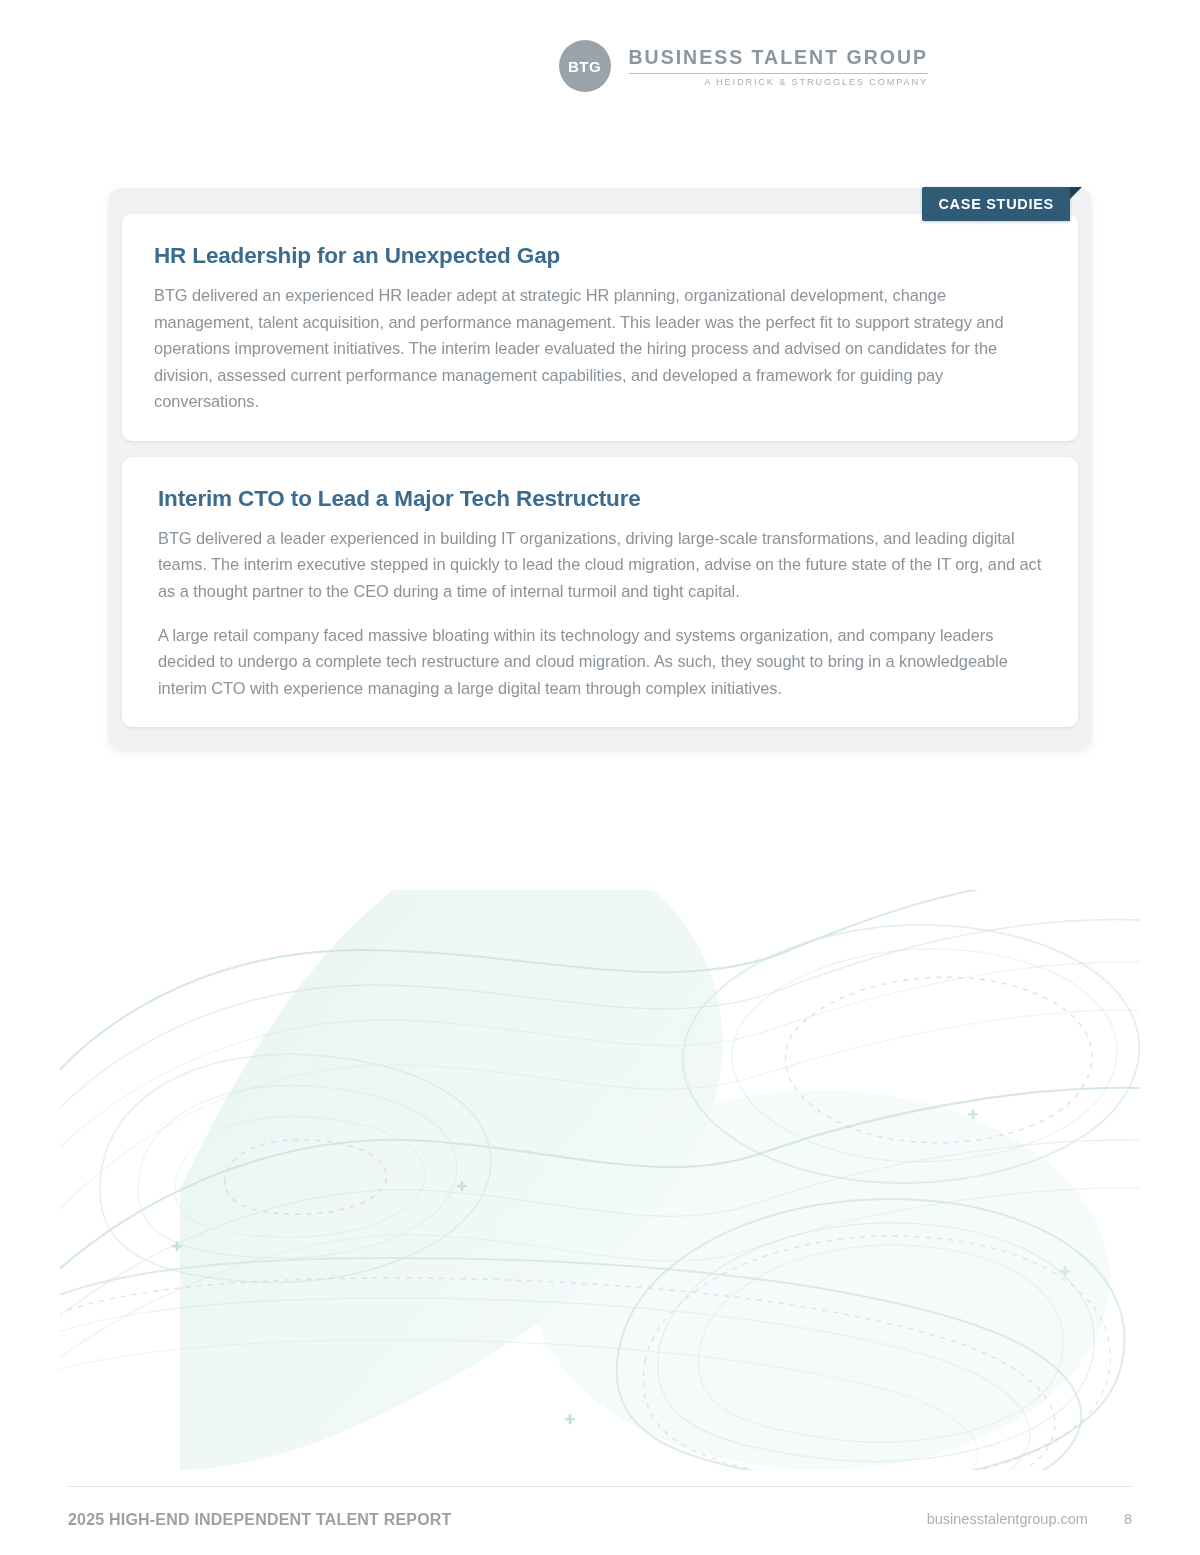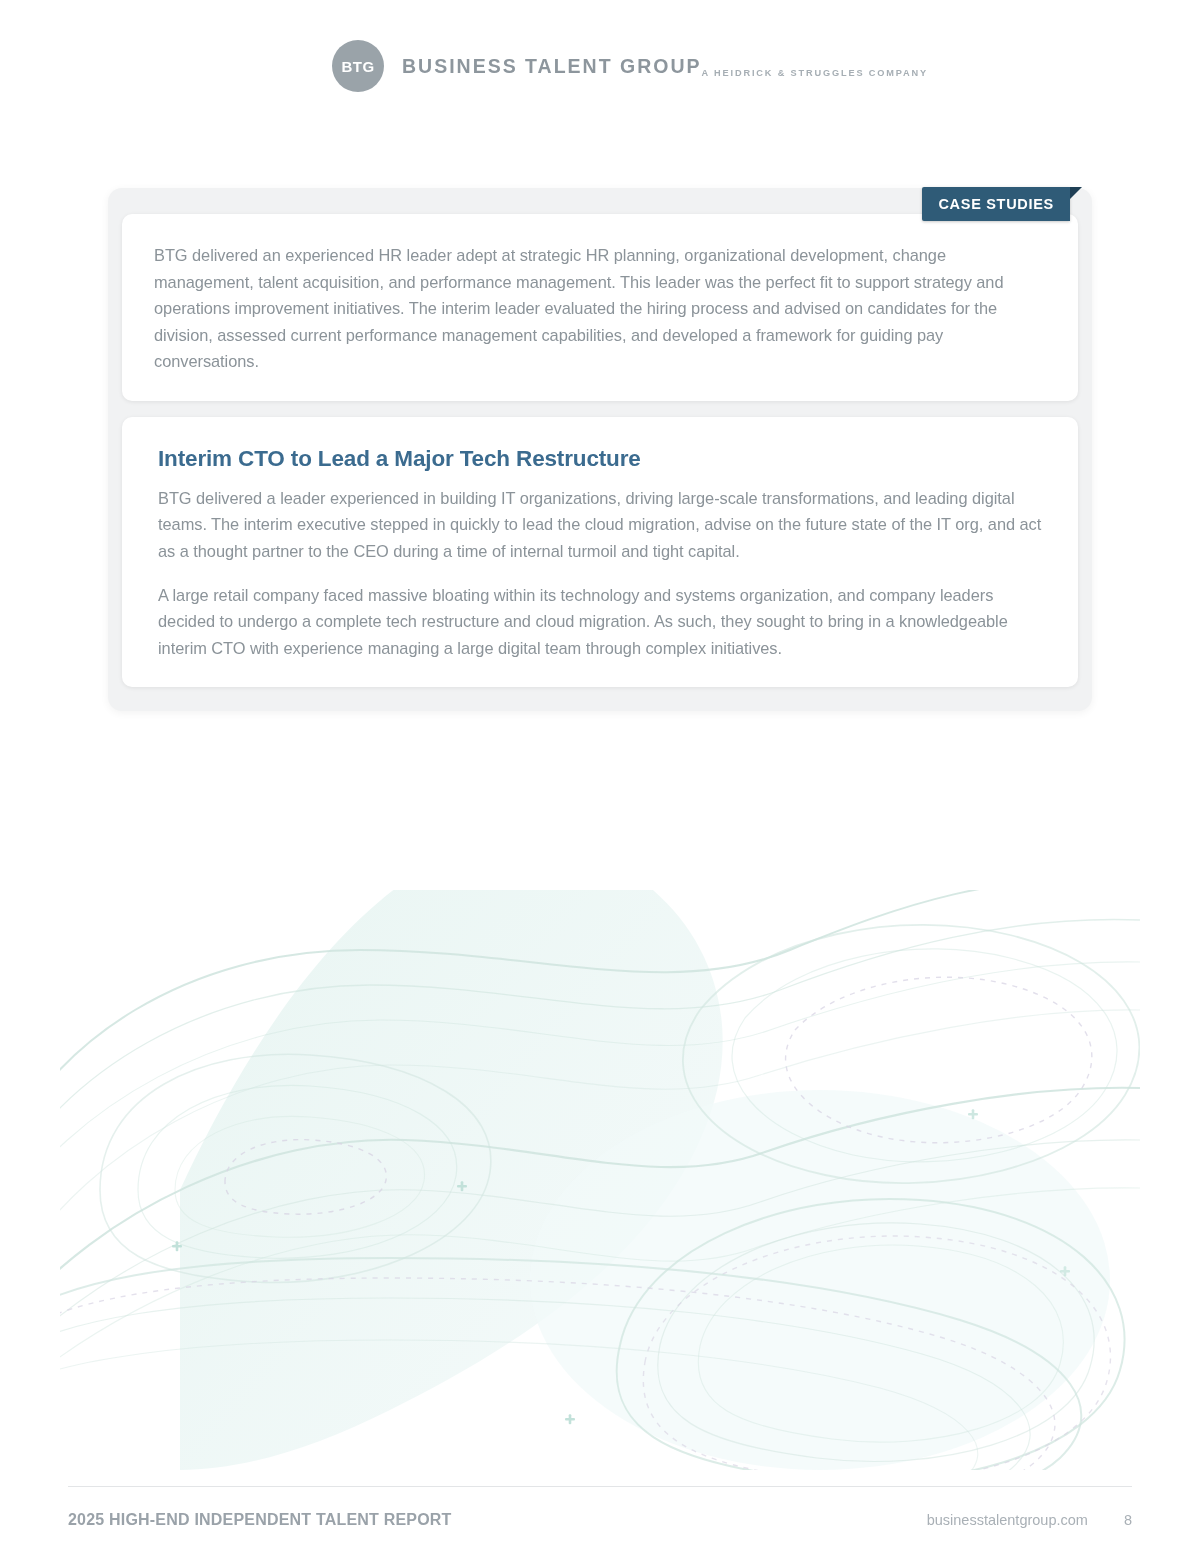--- a/index.html
+++ b/index.html
@@ -42,21 +42,21 @@
   }
   .logo-mark-text {
     color: #ffffff;
     font-size: 15px;
     font-weight: bold;
     letter-spacing: 0.5px;
     font-family: "Liberation Sans", sans-serif;
   }
   .logo-words {
     display: flex;
-    flex-direction: row;
+    flex-direction: column;
     align-items: flex-end;
   }
   .logo-name {
     color: #8d969d;
     font-size: 19.5px;
     font-weight: bold;
     letter-spacing: 2.0px;
     line-height: 1.25;
     white-space: nowrap;
   }
@@ -64,21 +64,20 @@
     width: 100%;
     height: 1px;
     background: #b9c0c5;
     margin: 3px 0 3px 0;
   }
   .logo-tagline {
     color: #a6aeb4;
     font-size: 9.2px;
     letter-spacing: 1.85px;
     white-space: nowrap;
-    font-weight: bold;
   }
 
   
   .panel-wrap {
     position: absolute;
     left: 108px;
     top: 188px;
     width: 984px;
   }
   .panel {
@@ -158,21 +157,21 @@
     bottom: 26px;
   }
   .footer-rule {
     height: 1px;
     background: #e3e5e7;
     width: 100%;
     margin-bottom: 24px;
   }
   .footer-row {
     display: flex;
-    align-items: center;
+    align-items: flex-start;
     justify-content: space-between;
   }
   .footer-title {
     color: #9aa2a9;
     font-size: 16px;
     font-weight: bold;
     letter-spacing: 0.2px;
   }
   .footer-right {
     display: flex;
@@ -204,20 +203,21 @@
   </div>
 </div>
 
 <div class="panel-wrap">
   <div class="panel">
 
     <div class="tab-fold"></div>
     <div class="tab-badge">CASE STUDIES</div>
 
     <div class="case-card">
+      <h2 class="case-title">HR Leadership for an Unexpected Gap</h2>
       <p class="case-para">BTG delivered an experienced HR leader adept at strategic HR planning, organizational development, change management, talent acquisition, and performance management. This leader was the perfect fit to support strategy and operations improvement initiatives. The interim leader evaluated the hiring process and advised on candidates for the division, assessed current performance management capabilities, and developed a framework for guiding pay conversations.</p>
     </div>
 
     <div class="case-card">
       <h2 class="case-title">Interim CTO to Lead a Major Tech Restructure</h2>
       <p class="case-para">BTG delivered a leader experienced in building IT organizations, driving large-scale transformations, and leading digital teams. The interim executive stepped in quickly to lead the cloud migration, advise on the future state of the IT org, and act as a thought partner to the CEO during a time of internal turmoil and tight capital.</p>
       <p class="case-para">A large retail company faced massive bloating within its technology and systems organization, and company leaders decided to undergo a complete tech restructure and cloud migration. As such, they sought to bring in a knowledgeable interim CTO with experience managing a large digital team through complex initiatives.</p>
     </div>
 
   </div>

